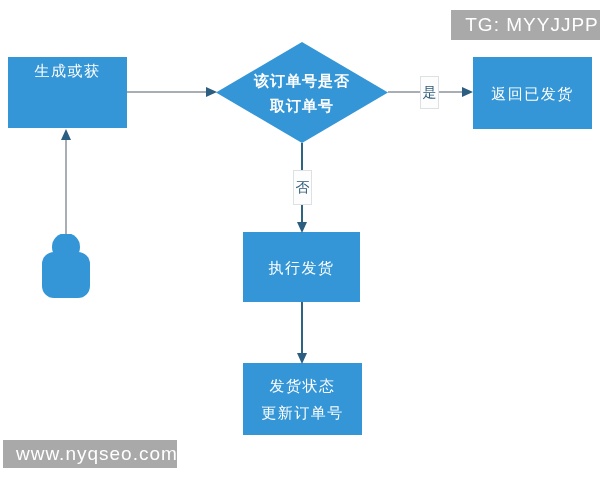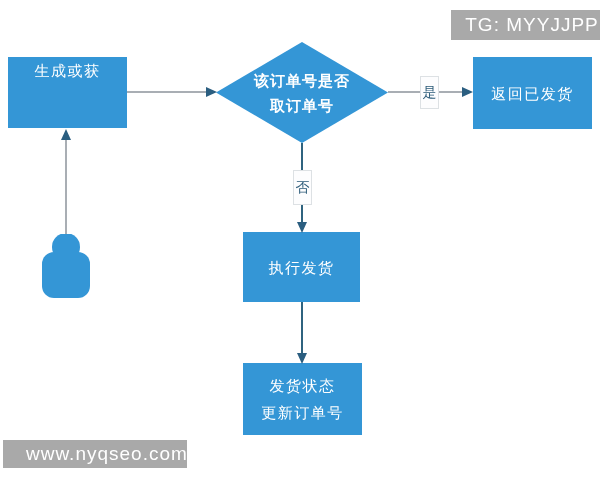--- a/index.html
+++ b/index.html
@@ -5,21 +5,21 @@
   html,body{margin:0;padding:0;background:#ffffff;}
   #canvas{
     position:relative;width:600px;height:480px;background:#ffffff;overflow:hidden;
     font-family:"Liberation Sans","DejaVu Sans",sans-serif;
   }
   .badge{
     position:absolute;background:#a9a9a9;color:#ffffff;
     display:flex;align-items:center;letter-spacing:1px;padding-left:8px;
   }
   #tg-badge{left:451px;top:10px;width:146px;height:30px;font-size:19px;justify-content:center;}
-  #watermark{left:3px;top:440px;width:170px;height:28px;font-size:19px;padding-left:23px;width:161px;}
+  #watermark{left:3px;top:440px;width:170px;height:28px;font-size:19px;padding-left:13px;width:161px;}
   .node{
     position:absolute;background:#3496d6;color:#ffffff;
     display:flex;flex-direction:column;align-items:center;justify-content:center;
     font-size:15px;letter-spacing:1.5px;line-height:27px;text-align:center;
   }
   #node-generate{left:8px;top:57px;width:119px;height:71px;justify-content:space-between;}
   #node-return{left:473px;top:57px;width:119px;height:72px;}
   #node-execute{left:243px;top:232px;width:117px;height:70px;}
   #node-update{left:243px;top:363px;width:119px;height:72px;}
   #decision-diamond{

